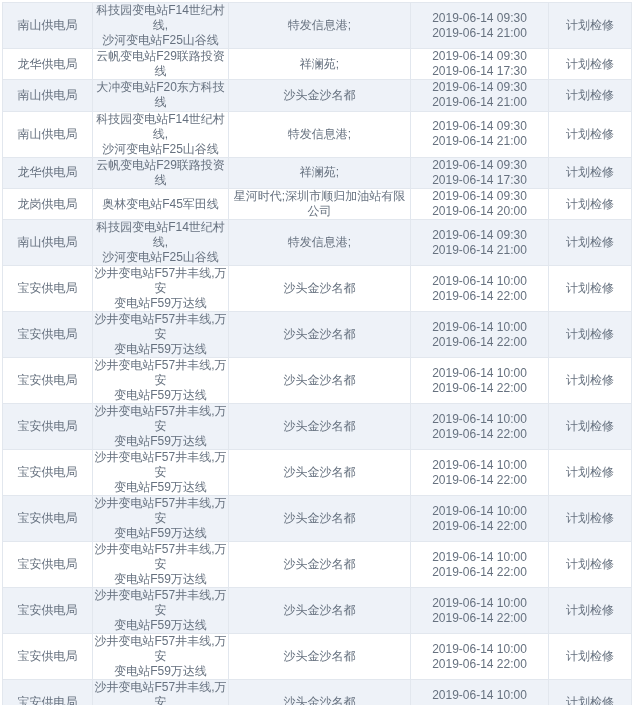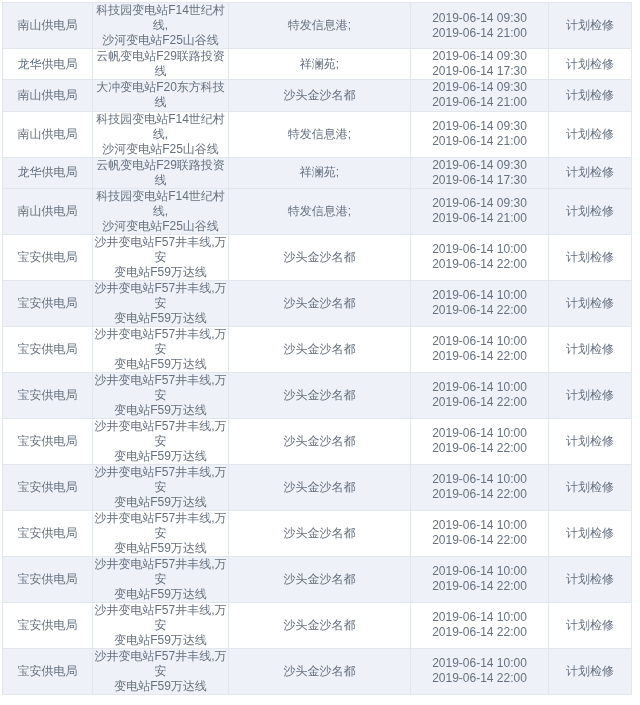--- a/index.html
+++ b/index.html
@@ -85,20 +85,30 @@
         <tr class="odd">
     <td class="c1">龙华供电局</td>
     <td class="c2">云帆变电站F29联路投资线</td>
     <td class="c3">祥澜苑;</td>
     <td class="c4">
       <div class="time-line">2019-06-14 09:30</div>
       <div class="time-line">2019-06-14 17:30</div>
     </td>
     <td class="c5">计划检修</td>
   </tr>
+        <tr class="even">
+    <td class="c1">龙岗供电局</td>
+    <td class="c2">奥林变电站F45军田线</td>
+    <td class="c3">星河时代;深圳市顺归加油站有限公司</td>
+    <td class="c4">
+      <div class="time-line">2019-06-14 09:30</div>
+      <div class="time-line">2019-06-14 20:00</div>
+    </td>
+    <td class="c5">计划检修</td>
+  </tr>
         <tr class="odd">
     <td class="c1">南山供电局</td>
     <td class="c2">科技园变电站F14世纪村线,
 沙河变电站F25山谷线</td>
     <td class="c3">特发信息港;</td>
     <td class="c4">
       <div class="time-line">2019-06-14 09:30</div>
       <div class="time-line">2019-06-14 21:00</div>
     </td>
     <td class="c5">计划检修</td>

